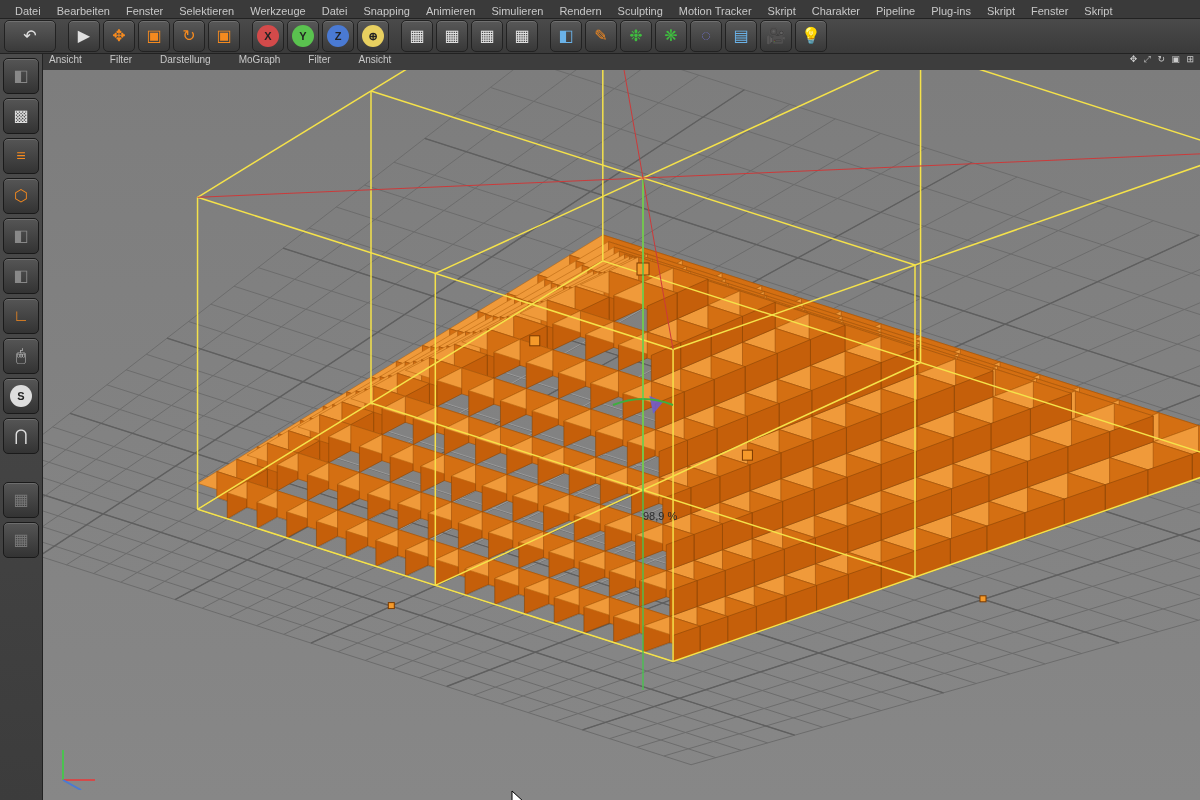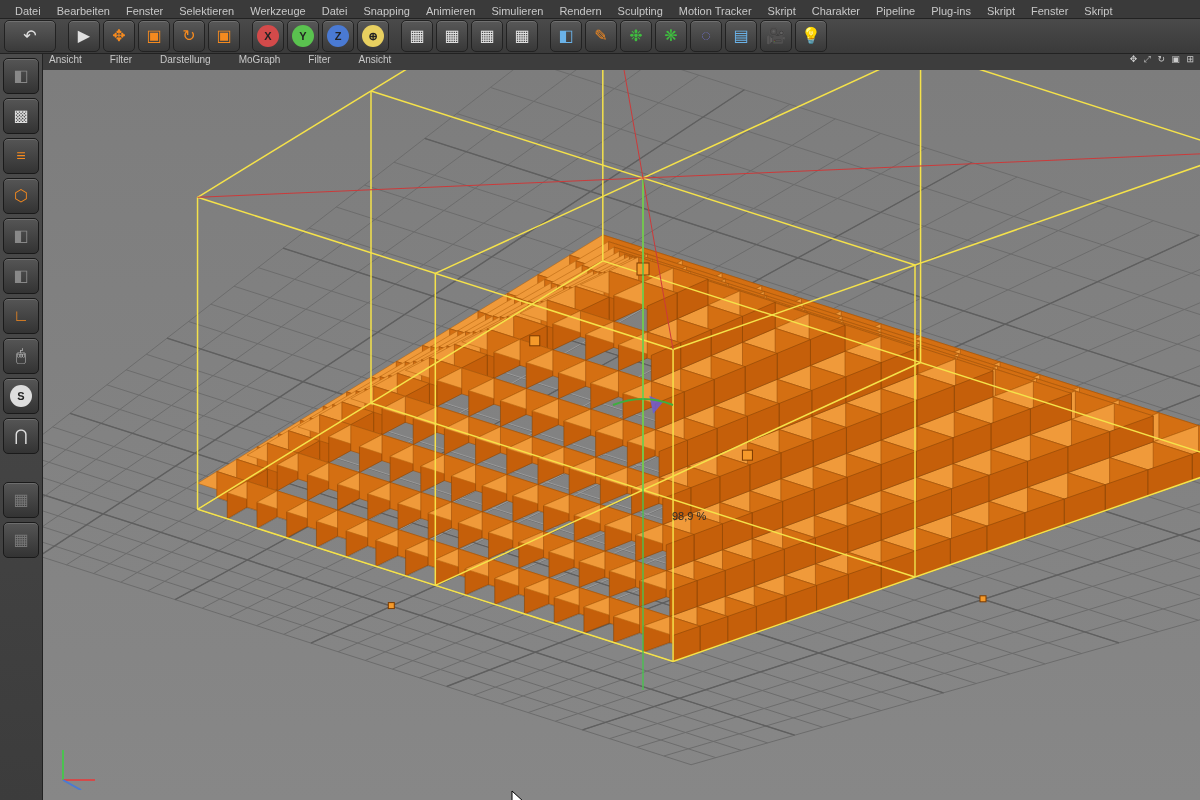--- a/index.html
+++ b/index.html
@@ -11,21 +11,21 @@
   .sep{width:6px}
   .body{position:absolute;top:54px;left:0;right:0;bottom:0;display:flex}
   .left-dock{width:42px;background:linear-gradient(#4c4c4c,#3c3c3c);border-right:1px solid #222;display:flex;flex-direction:column;align-items:center;padding-top:4px;gap:4px}
   .dbtn{width:34px;height:34px;border:1px solid #1a1a1a;border-radius:5px;background:linear-gradient(#555,#333);display:flex;align-items:center;justify-content:center;box-shadow:inset 0 1px 0 rgba(255,255,255,.15)}
   .view{flex:1;position:relative;background:#808080}
   .vmenu{height:16px;background:#3d3d3d;display:flex;align-items:flex-start;padding:0 6px;border-bottom:1px solid #222;font-size:10px;gap:28px}
   .vlabel{position:absolute;top:19px;left:6px;background:#4d4d4d;border:1px solid #666;padding:1px 6px;font-size:10px;color:#ddd;border-radius:2px}
   .vicons{position:absolute;top:0;right:4px;color:#ccc;font-size:9px;letter-spacing:2px}
   .canvas{position:absolute;top:16px;left:0;right:0;bottom:0;overflow:hidden}
   svg{display:block}
-  .pct{position:absolute;left:629px;top:440px;font-size:11px;color:#2a2a2a}
+  .pct{position:absolute;left:600px;top:440px;font-size:11px;color:#2a2a2a}
   .cursor{position:absolute;left:468px;top:720px}
   .axis-gizmo{position:absolute;left:10px;bottom:10px;width:50px;height:50px}
   
   .g{font-size:16px;line-height:1;color:#333}
   .go{color:#f58a1f}
   .gw{color:#e0e0e0}
   .axisX{background:#d34a4a;border-color:#7a1f1f}
   .axisY{background:#5ac24f;border-color:#1f5a1f}
   .axisZ{background:#4a7ad3;border-color:#1f3a7a}
   .axisW{background:#e8d060;border-color:#8a7a20}

